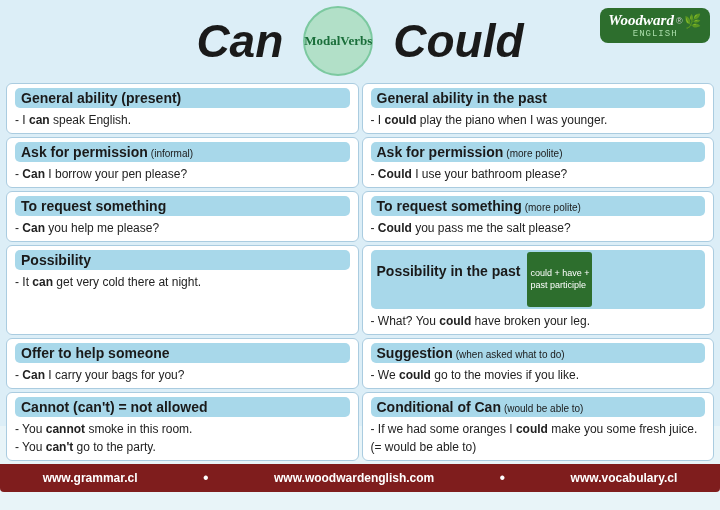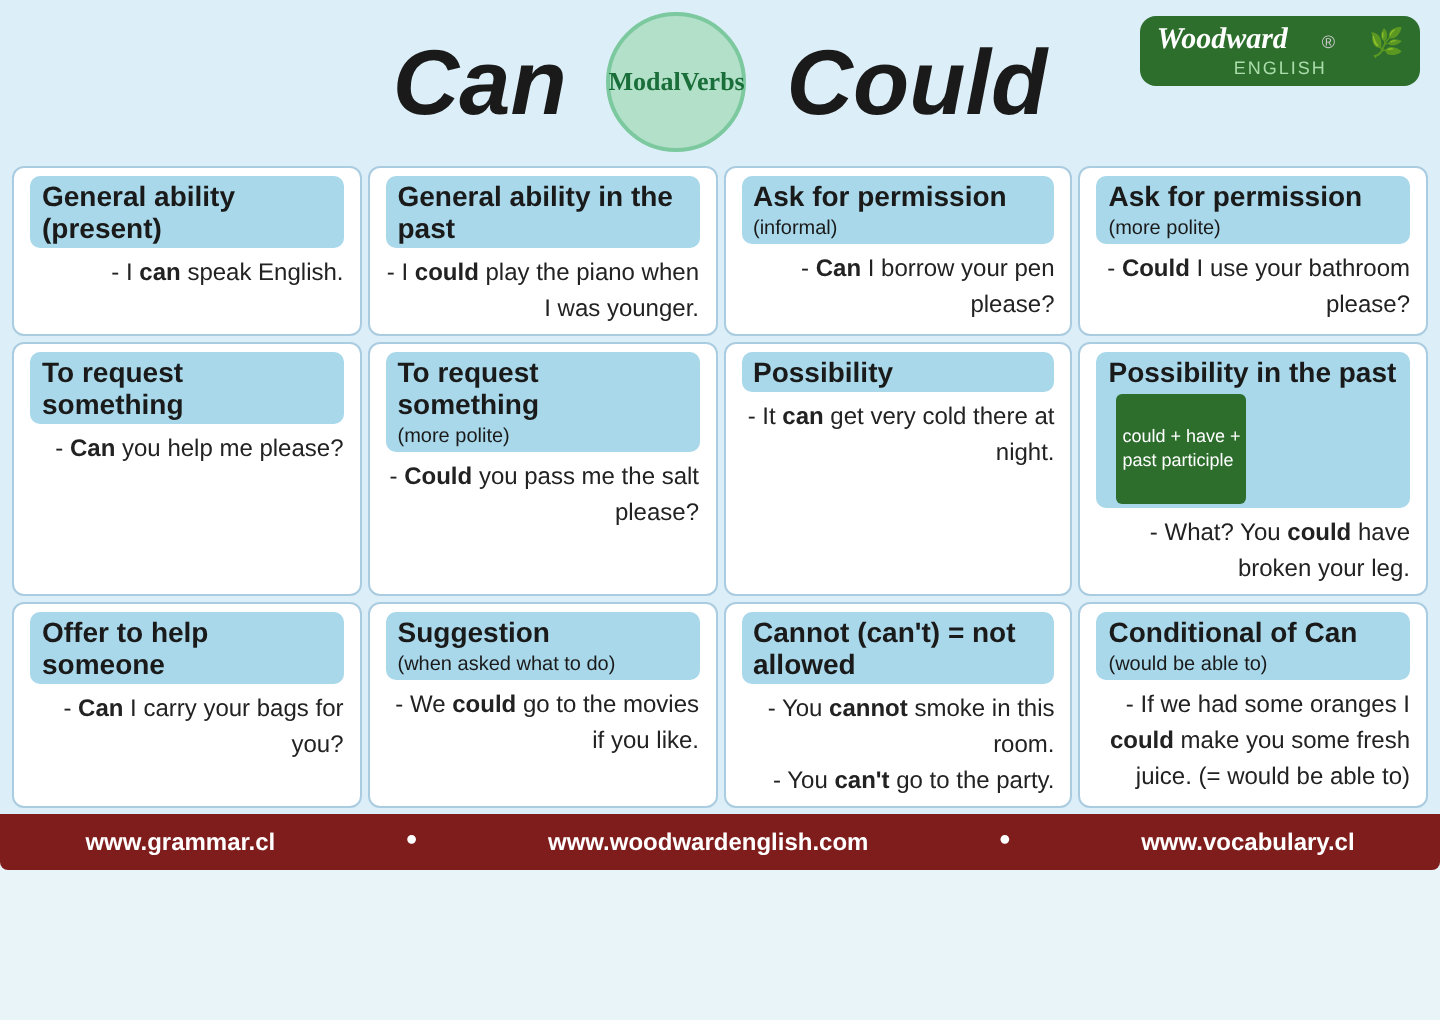--- a/index.html
+++ b/index.html
@@ -76,28 +76,29 @@
     }
     .woodward-reg {
       font-size: 9px;
       color: #ccc;
       font-style: normal;
     }
     .woodward-english {
       font-size: 9px;
       color: #aaddaa;
       letter-spacing: 1px;
+      font-family: Liberation Mono, monospace;
     }
     .woodward-leaf {
       font-size: 14px;
     }
     
     .main-grid {
       display: grid;
-      grid-template-columns: 1fr 1fr 1fr 1fr;
+      grid-template-columns: 1fr 1fr;
       gap: 3px;
       padding: 3px 6px 3px;
       flex: 1;
     }
     .cell {
       background: #fff;
       border-radius: 6px;
       padding: 4px 8px;
       border: 1px solid #aacce0;
     }
@@ -118,21 +119,20 @@
     }
     .cell-header-sub {
       font-size: 10px;
       font-weight: normal;
       color: #1a1a1a;
     }
     .cell-body {
       font-size: 12px;
       color: #222;
       line-height: 1.5;
-      text-align: right;
     }
     .cell-body b {
       font-weight: bold;
     }
     
     .badge-small {
       background: #2d6e2d;
       color: #fff;
       font-size: 9px;
       border-radius: 3px;
@@ -169,21 +169,21 @@
 
   <div class="header">
     <span class="header-can">Can</span>
     <div class="modal-verbs-badge">
       <span>Modal</span>
         <br>
       <span>Verbs</span>
     </div>
     <span class="header-could">Could</span>
     <div class="woodward-logo">
-      <div style="display:flex;align-items:center;gap:17px;">
+      <div style="display:flex;align-items:center;gap:2px;">
         <span class="woodward-text">Woodward</span>
           <span class="woodward-reg">®</span>
         <span class="woodward-leaf">🌿</span>
       </div>
       <span class="woodward-english">ENGLISH</span>
     </div>
   </div>
 
   <div class="main-grid">
 

